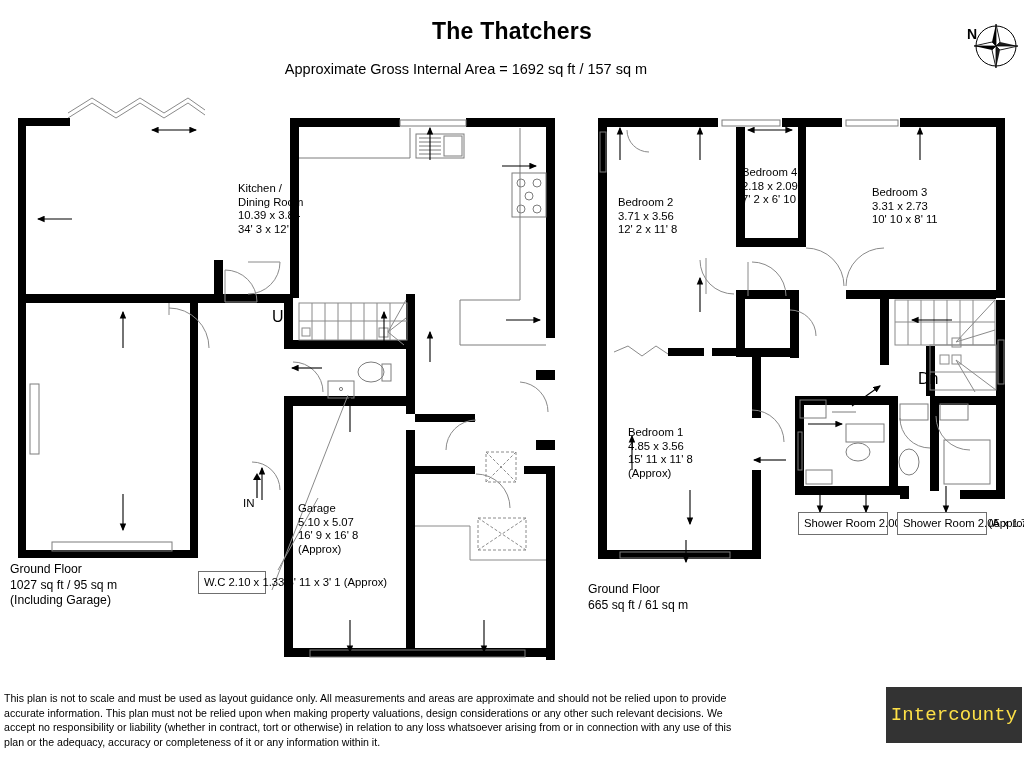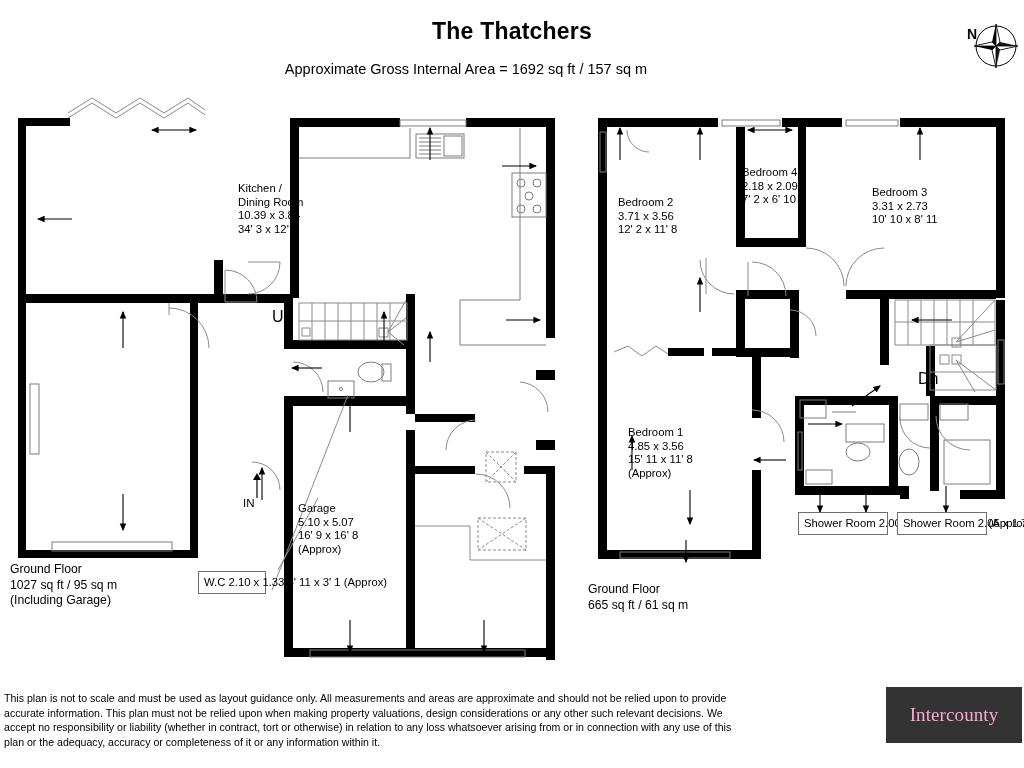--- a/index.html
+++ b/index.html
@@ -85,24 +85,24 @@
     color: #000;
   }
   #brand {
     position: absolute;
     left: 886px; top: 687px;
     width: 136px; height: 56px;
     background: #333333;
     display: flex; align-items: center; justify-content: center;
   }
   #brand span {
-    color: #f9a8d4;
+    color: #fde047;
     font-size: 19px;
     letter-spacing: 0.1px;
-    font-family: Liberation Serif, serif;
+    font-family: Liberation Mono, monospace;
   }
 </style>
 </head>
 <body>
 
 <div id="page">
 
   <div id="title">The Thatchers</div>
   <div id="subtitle">Approximate Gross Internal Area = 1692 sq ft / 157 sq m</div>
 

